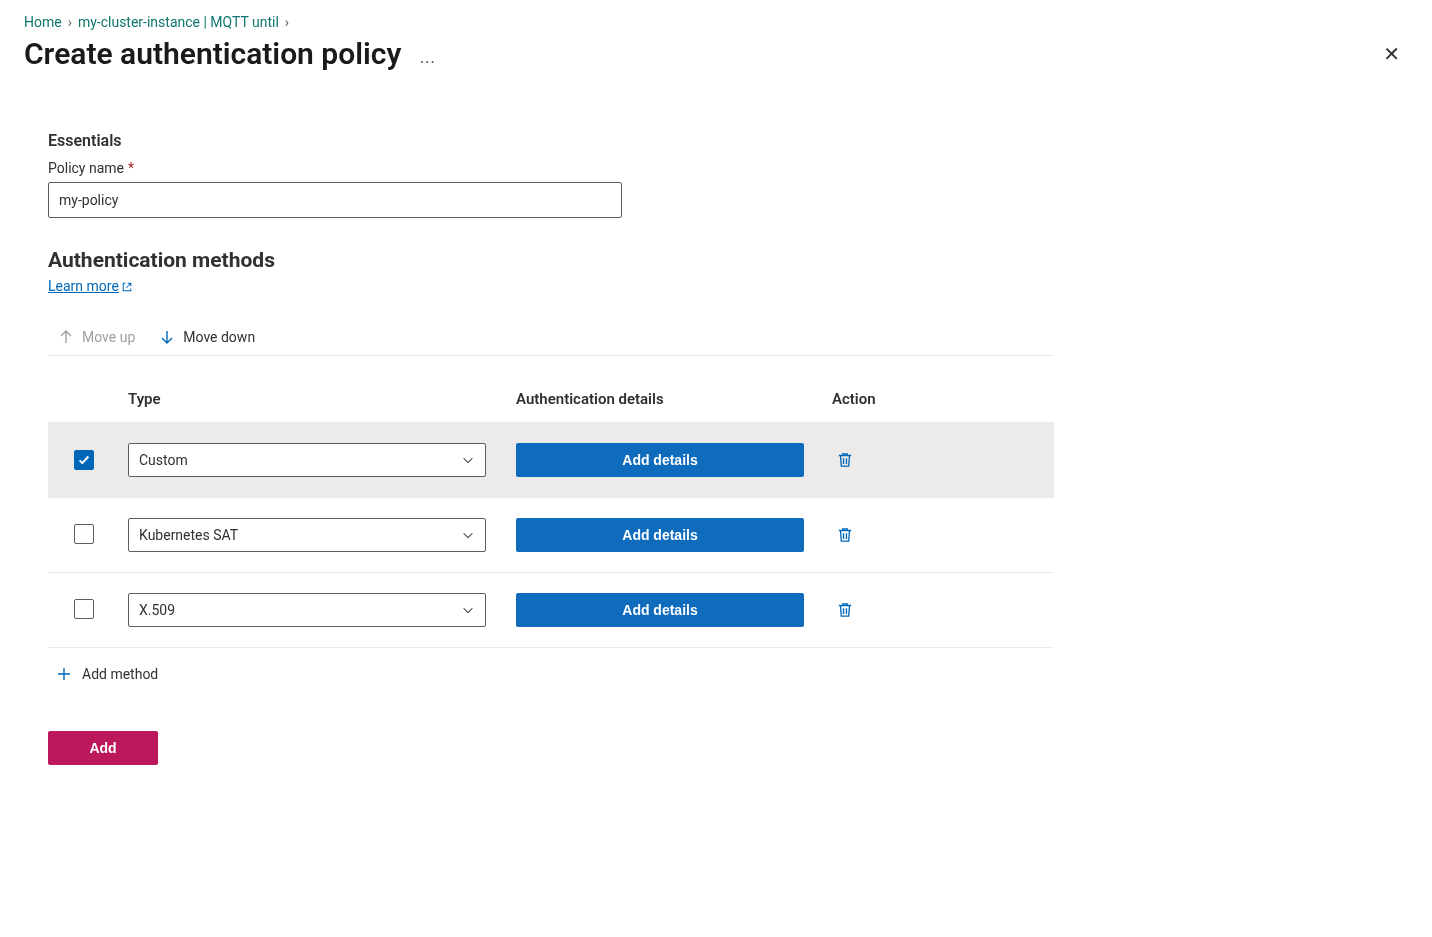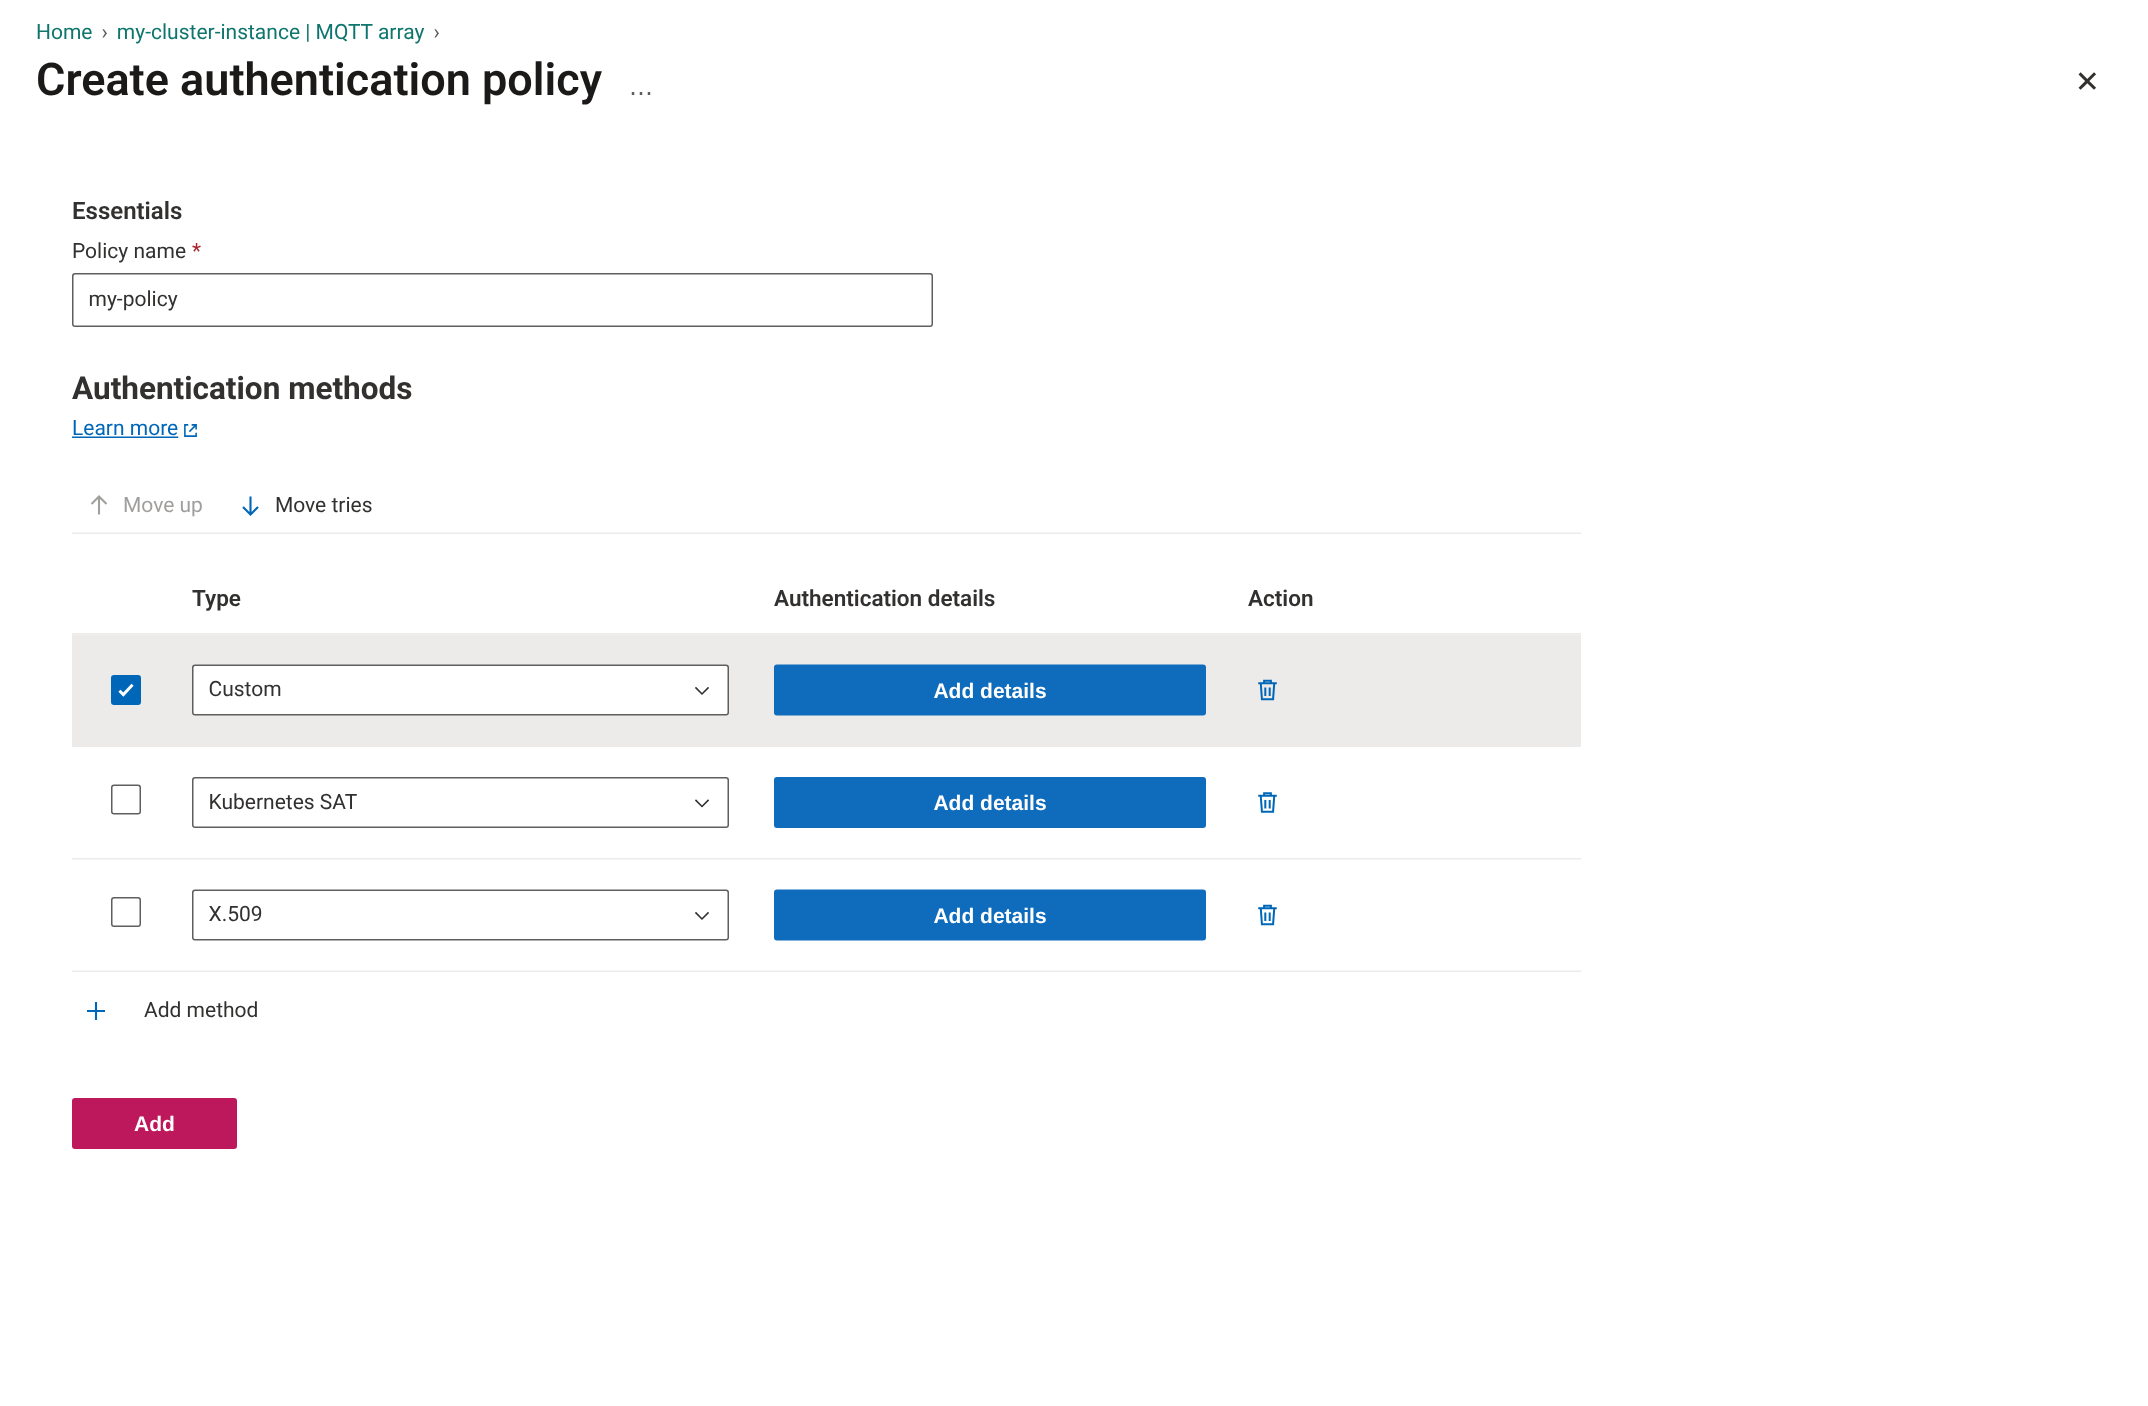--- a/index.html
+++ b/index.html
@@ -89,38 +89,38 @@
   }
   .btn-primary {
     background:#0f6cbd; color:#fff; border:none;
     height:34px; min-width:288px;
     font-weight:600; font-size:14px;
     border-radius:2px; cursor:pointer;
     display:inline-flex; align-items:center; justify-content:center;
   }
   .icon-btn { cursor:pointer; display:inline-flex; padding:4px; }
   .add-method {
-    display:inline-flex; align-items:center; gap:24px;
+    display:inline-flex; align-items:center; gap:10px;
     padding: 18px 0 0 8px; font-size:14px; cursor:pointer;
   }
   .footer-add {
     margin-top:46px;
     background:#be185d; color:#fff; border:none;
     height:34px; width:110px; font-weight:600; font-size:14px;
     border-radius:2px; cursor:pointer;
   }
 </style>
 </head>
 <body>
 
 <div class="page">
   <nav class="breadcrumb">
     <a>Home</a>
     <span class="bc-sep">›</span>
-    <a>my-cluster-instance | MQTT array</a>
+    <a>my-cluster-instance | MQTT until</a>
     <span class="bc-sep">›</span>
   </nav>
 
   <div class="title-row">
     <div class="title-left">
       <h1>Create authentication policy</h1>
       <span class="more-dots">⋯</span>
     </div>
     <span class="close-x">✕</span>
   </div>
@@ -148,21 +148,21 @@
       <span class="move-btn disabled">
         <svg viewBox="0 0 16 16" fill="none" stroke="#a19f9d" stroke-width="1.4">
             <path d="M8 14V2M3 7l5-5 5 5"></path>
           </svg>
         <span>Move up</span>
       </span>
       <span class="move-btn">
         <svg viewBox="0 0 16 16" fill="none" stroke="#0067b8" stroke-width="1.4">
             <path d="M8 2v12M3 9l5 5 5-5"></path>
           </svg>
-        <span>Move tries</span>
+        <span>Move down</span>
       </span>
     </div>
 
     <table class="tbl">
       <thead>
         <tr>
           <th class="col-check"></th>
           <th class="col-type">Type</th>
           <th class="col-details">Authentication details</th>
           <th class="col-action">Action</th>

